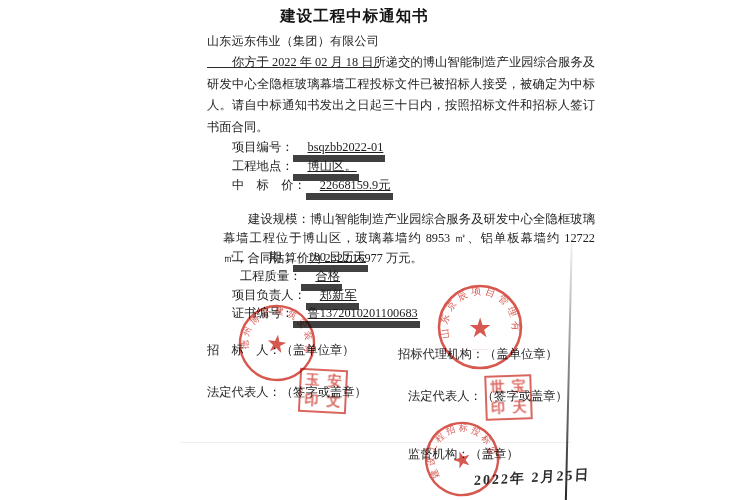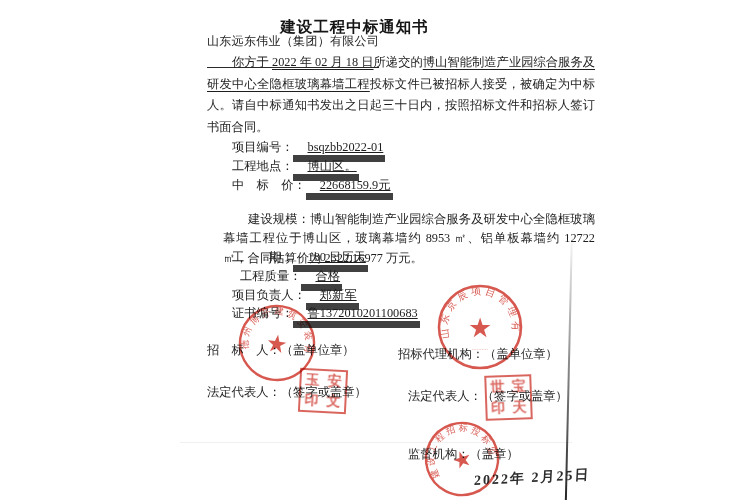--- a/index.html
+++ b/index.html
@@ -4,32 +4,32 @@
 <style>
   html,body{margin:0;padding:0;}
   body{
     width:750px;height:500px;position:relative;overflow:hidden;
     background:#ffffff;color:#1e1e1e;
     font-family:"Liberation Serif","DejaVu Serif",serif;
   }
   .abs{position:absolute;}
   .doc-title{
     top:6px;left:0;width:709px;text-align:center;
-    font-size:15.5px;font-weight:bold;letter-spacing:1px;color:#151515;margin-top:11px;
+    font-size:15.5px;font-weight:bold;letter-spacing:1px;color:#151515;
   }
   .addressee{
     top:33px;left:207px;font-size:12px;letter-spacing:.3px;
     border-bottom:1px solid #2b2b2b;padding-bottom:17px;
   }
   .para{
     top:52px;left:207px;width:388px;
     font-size:12.3px;line-height:21.5px;text-align:justify;text-justify:inter-character;
     text-indent:25px;margin:0;
   }
-  .uline{text-decoration:underline;text-underline-offset:3px;margin-top:27px;}
+  .uline{text-underline-offset:3px;margin-top:27px;}
   .frow{font-size:12.3px;white-space:nowrap;}
   .fval{border-bottom:7px solid #404040;padding:0 2px 1px 14px;text-decoration:underline;}
   .scale{
     top:194px;left:207px;width:372px;
     font-size:12.3px;line-height:19.3px;text-align:justify;text-justify:inter-character;
     text-indent:25px;margin:16px;
   }
   .sig{font-size:12.3px;white-space:nowrap;}
   .hand{
     top:469px;left:474px;font-size:14px;color:#2d2d2d;font-weight:bold;

